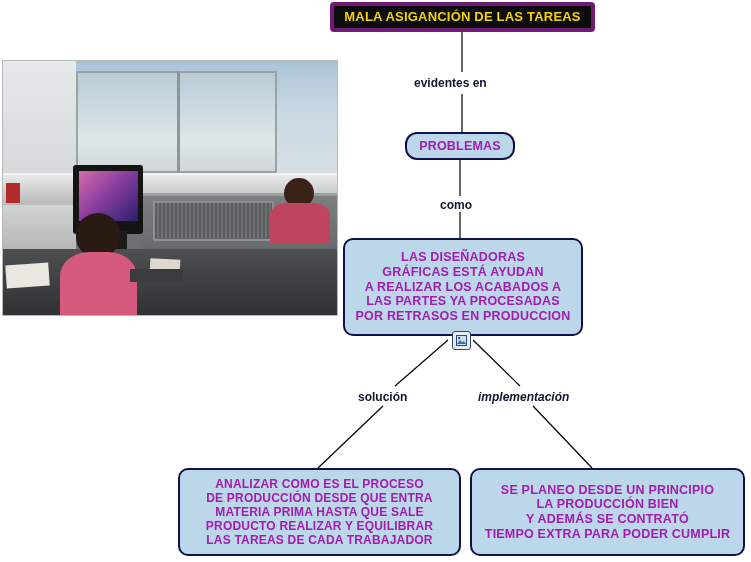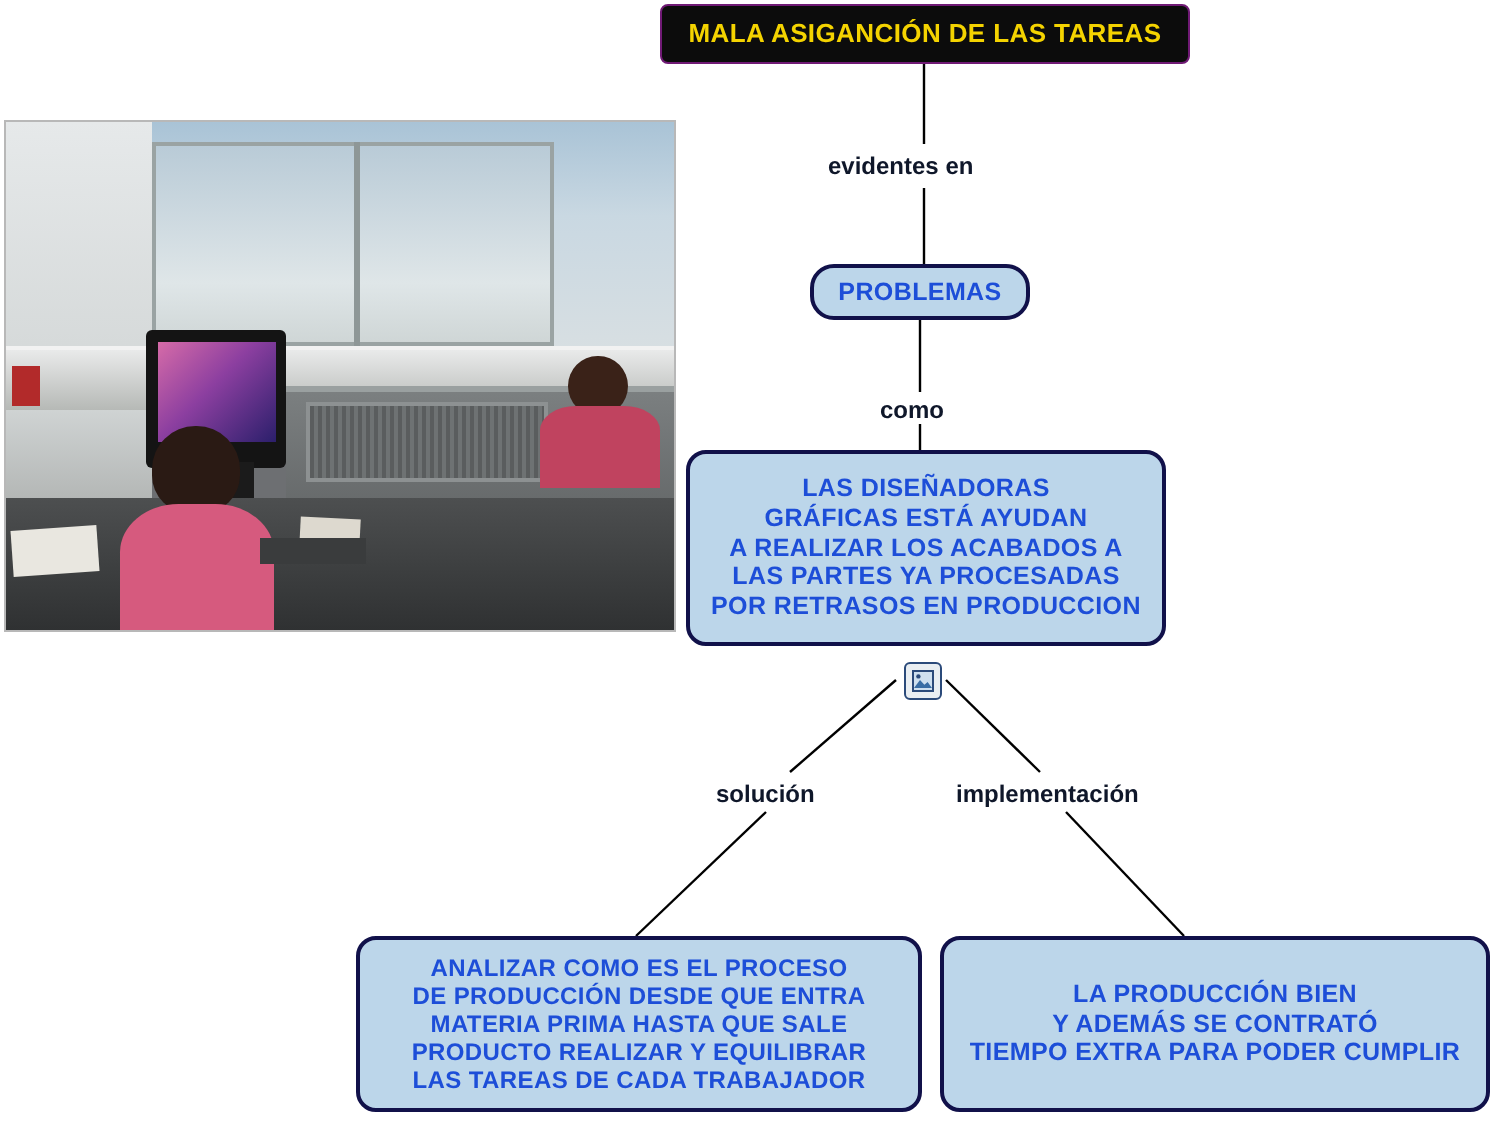--- a/index.html
+++ b/index.html
@@ -144,58 +144,58 @@
   .photo .keyboard {
     position: absolute;
     left: 38%; top: 82%; width: 16%; height: 5%;
     background: #3a3c3d;
   }
 
   
   .node {
     position: absolute;
     box-sizing: border-box;
-    color: #1d4ed8;
+    color: #a21caf;
     font-weight: bold;
     text-align: center;
     letter-spacing: 0.2px;
     display: flex;
     align-items: center;
     justify-content: center;
   }
   .node .lines {
     width: 100%;
     line-height: 1.18;
   }
   .node .lines div { white-space: nowrap; }
 
   .node-root {
     left: 330px;
     top: 2px;
     width: 265px;
     height: 30px;
     background: #0c0c0c;
     color: #f4d300;
-    border: 1px solid #701a75;
+    border: 4px solid #701a75;
     border-radius: 4px;
     font-size: 13px;
   }
   .node-problems {
     left: 405px;
     top: 132px;
     width: 110px;
     height: 28px;
     background: #bcd6ea;
     border: 2px solid #11114a;
     border-radius: 12px;
     font-size: 12.5px;
   }
   .node-main {
     left: 343px;
-    top: 225px;
+    top: 238px;
     width: 240px;
     height: 98px;
     background: #bcd6ea;
     border: 2px solid #11114a;
     border-radius: 10px;
     font-size: 12.5px;
   }
   .node-sol {
     left: 178px;
     top: 468px;
@@ -221,21 +221,21 @@
   .edge-label {
     position: absolute;
     color: #0f172a;
     font-weight: bold;
     font-size: 12px;
     white-space: nowrap;
   }
   .lbl-evidentes { left: 414px; top: 76px; }
   .lbl-como      { left: 440px; top: 198px; }
   .lbl-solucion  { left: 358px; top: 390px; }
-  .lbl-implementacion { left: 478px; top: 390px; }
+  .lbl-implementacion { left: 478px; top: 390px; font-style: italic; }
 
   
   .badge {
     position: absolute;
     left: 452px;
     top: 331px;
     width: 17px;
     height: 17px;
     background: #e9eef2;
     border: 1px solid #2b4a7a;
@@ -327,19 +327,20 @@
       <div>ANALIZAR COMO ES EL PROCESO</div>
       <div>DE PRODUCCIÓN DESDE QUE ENTRA</div>
       <div>MATERIA PRIMA HASTA QUE SALE</div>
       <div>PRODUCTO REALIZAR Y EQUILIBRAR</div>
       <div>LAS TAREAS DE CADA TRABAJADOR</div>
     </div>
   </div>
 
   <div class="node node-imp">
     <div class="lines">
+      <div>SE PLANEO DESDE UN PRINCIPIO</div>
       <div>LA PRODUCCIÓN BIEN</div>
       <div>Y ADEMÁS SE CONTRATÓ</div>
       <div>TIEMPO EXTRA PARA PODER CUMPLIR</div>
     </div>
   </div>
 
 </div>
 
 </body></html>

